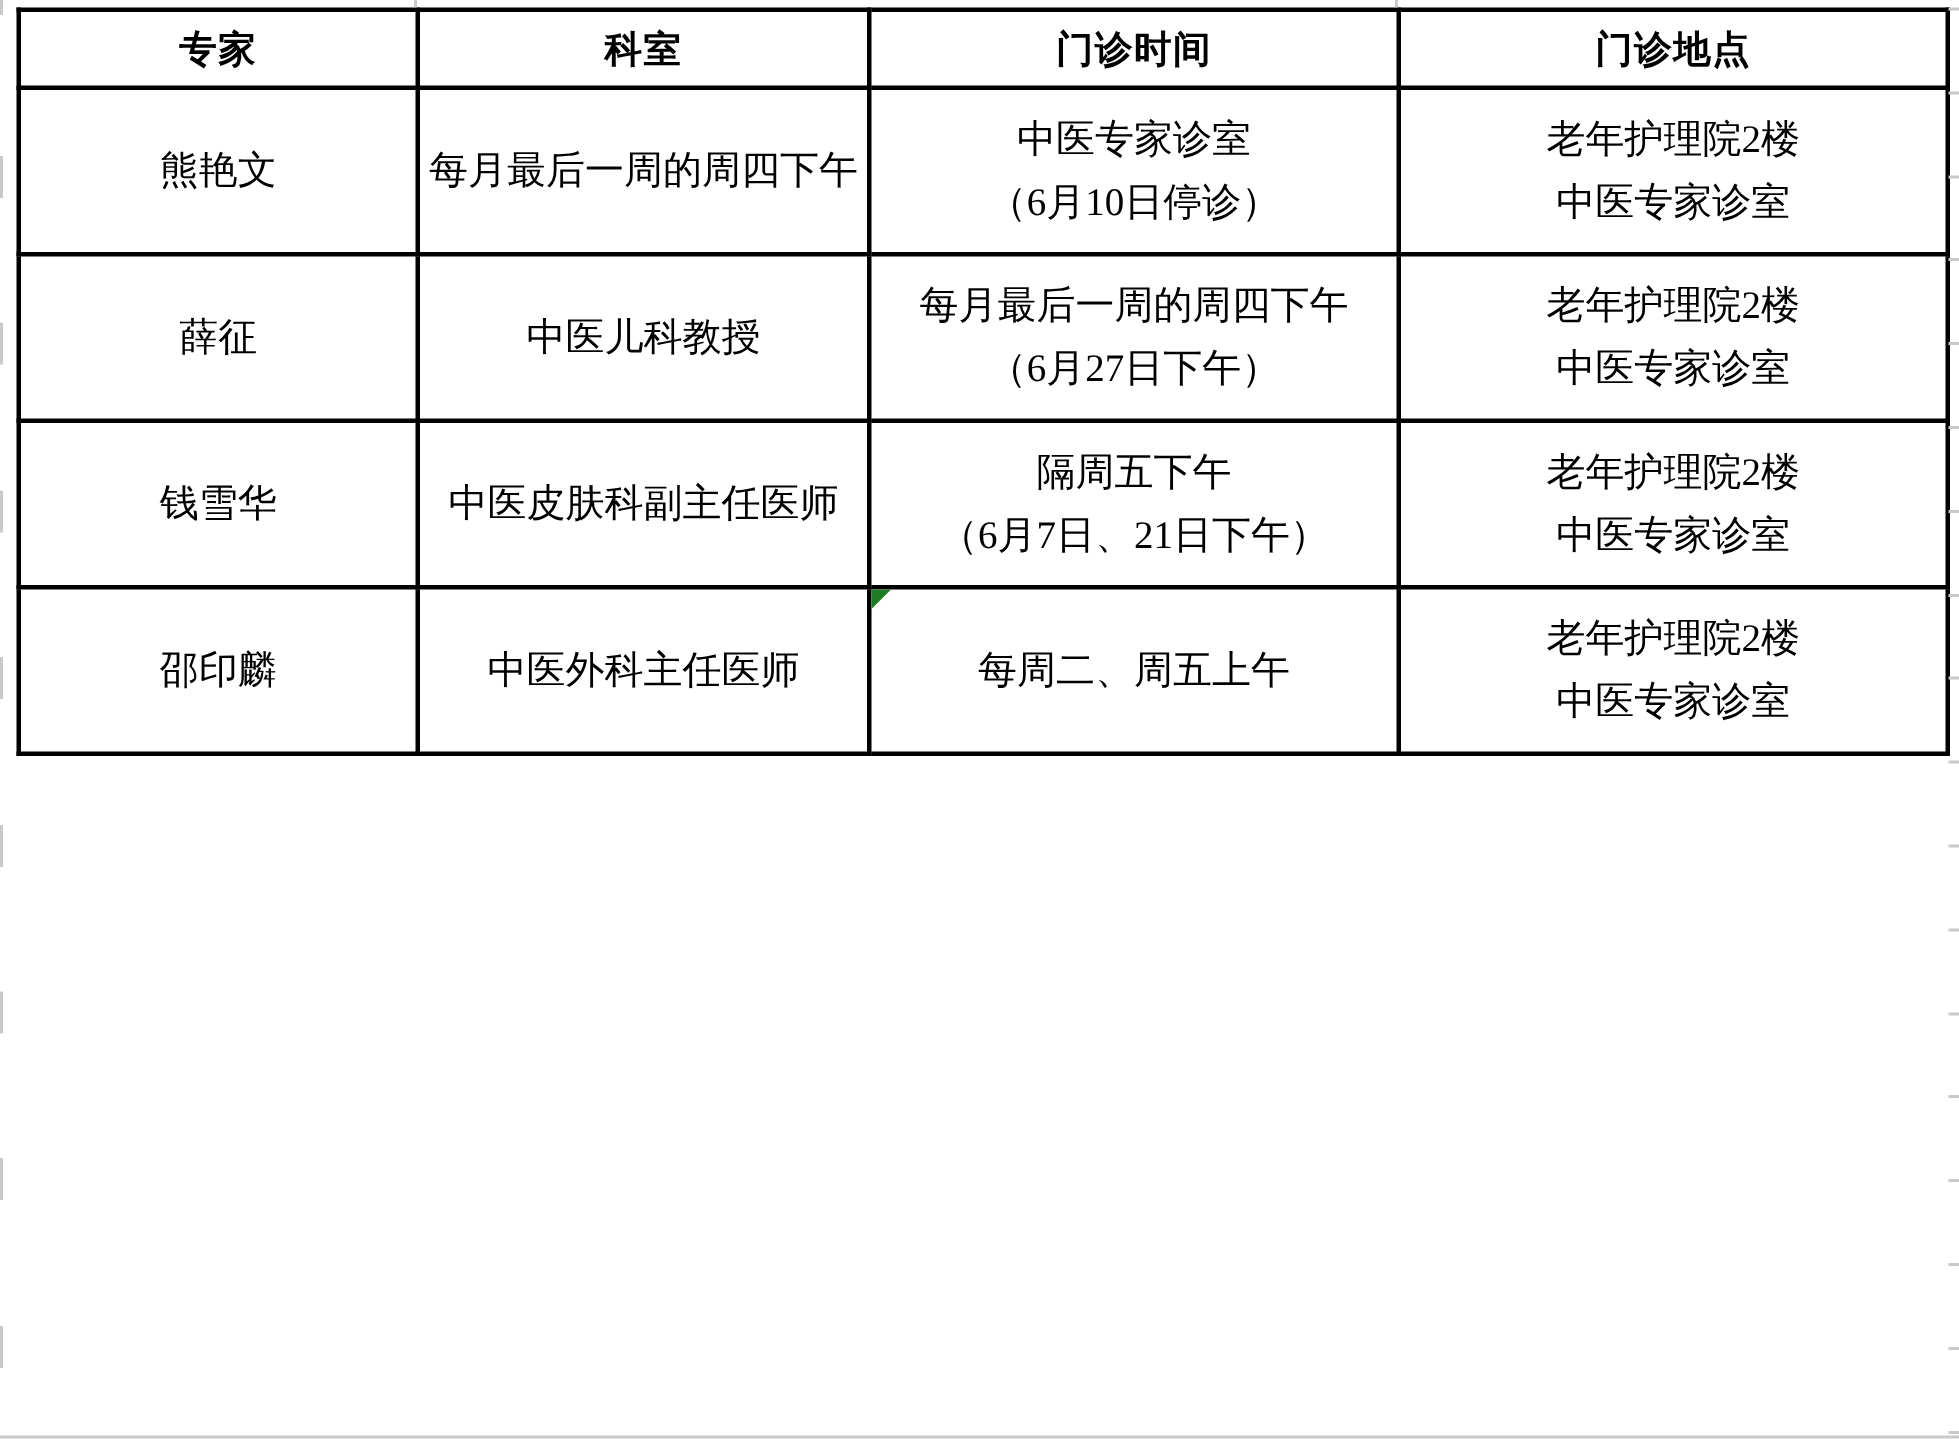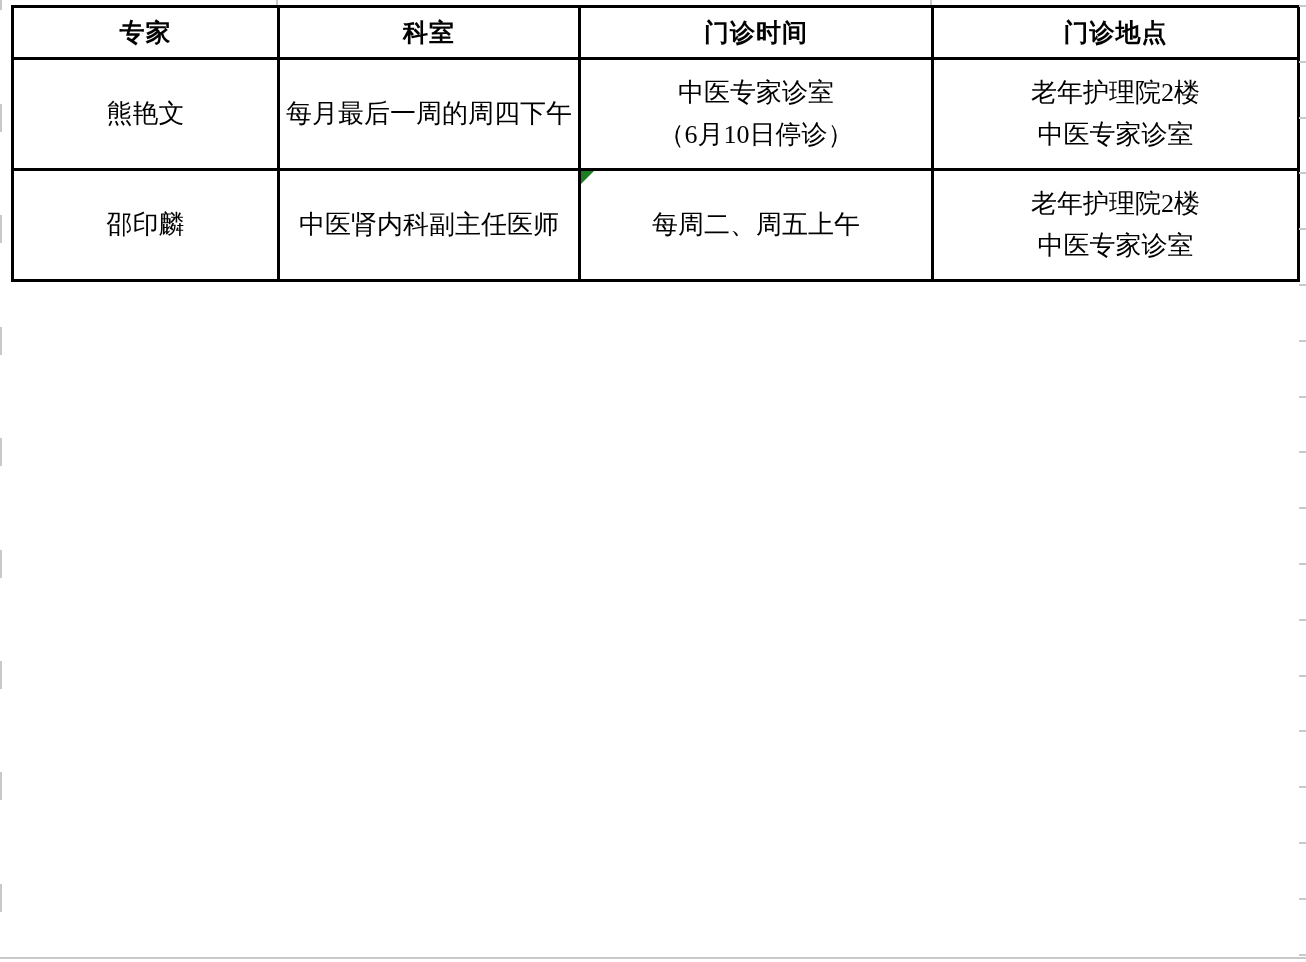--- a/index.html
+++ b/index.html
@@ -65,22 +65,46 @@
         <td class="c-time">
           <span class="cell-line">中医专家诊室</span>
           <span class="cell-line">（6月10日停诊）</span>
         </td>
         <td class="c-loc">
           <span class="cell-line">老年护理院2楼</span>
           <span class="cell-line">中医专家诊室</span>
         </td>
       </tr>
       <tr>
+        <td class="c-expert">薛征</td>
+        <td class="c-dept">中医儿科教授</td>
+        <td class="c-time">
+          <span class="cell-line">每月最后一周的周四下午</span>
+          <span class="cell-line">（6月27日下午）</span>
+        </td>
+        <td class="c-loc">
+          <span class="cell-line">老年护理院2楼</span>
+          <span class="cell-line">中医专家诊室</span>
+        </td>
+      </tr>
+      <tr>
+        <td class="c-expert">钱雪华</td>
+        <td class="c-dept">中医皮肤科副主任医师</td>
+        <td class="c-time">
+          <span class="cell-line">隔周五下午</span>
+          <span class="cell-line">（6月7日、21日下午）</span>
+        </td>
+        <td class="c-loc">
+          <span class="cell-line">老年护理院2楼</span>
+          <span class="cell-line">中医专家诊室</span>
+        </td>
+      </tr>
+      <tr>
         <td class="c-expert">邵印麟</td>
-        <td class="c-dept">中医肾内科副主任医师</td>
+        <td class="c-dept">中医外科主任医师</td>
         <td class="c-time">
           <i class="flag-triangle" style="border-top-color: rgb(30, 125, 35);"></i>
           <span class="cell-line">每周二、周五上午</span>
           <span class="cell-line"></span>
         </td>
         <td class="c-loc">
           <span class="cell-line">老年护理院2楼</span>
           <span class="cell-line">中医专家诊室</span>
         </td>
       </tr>

